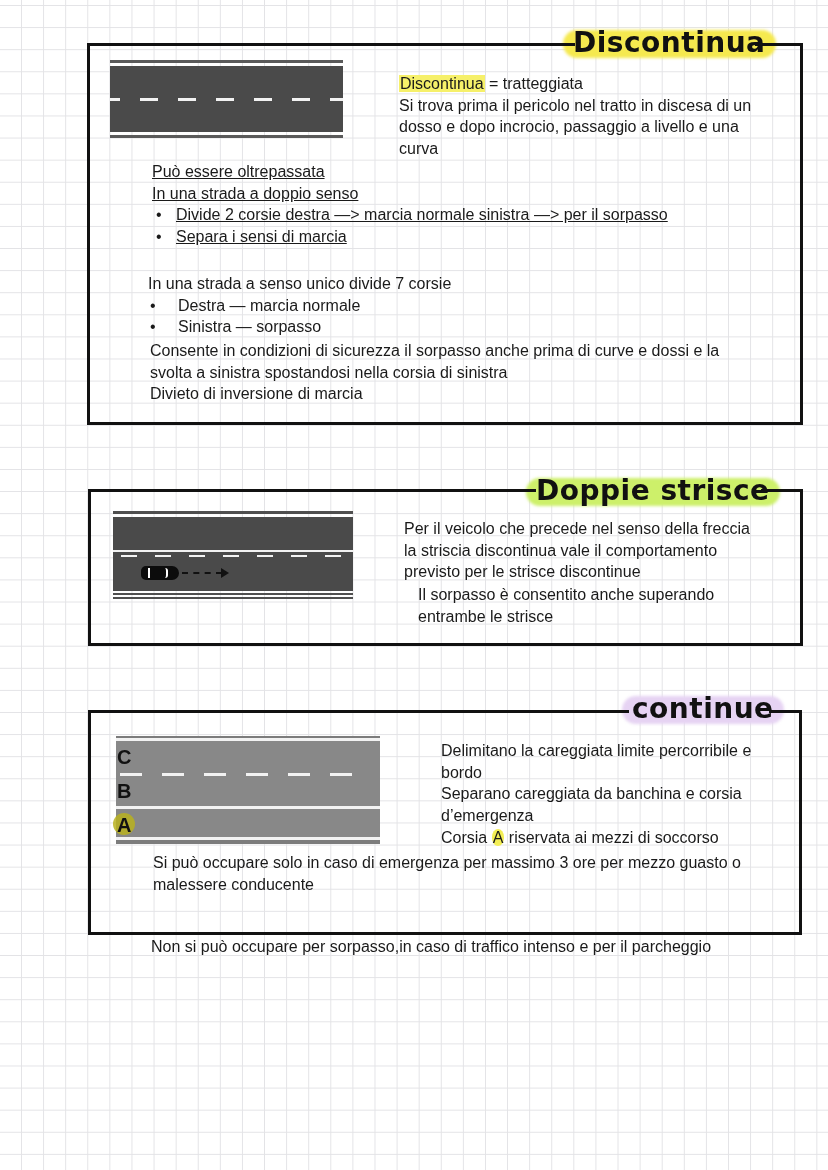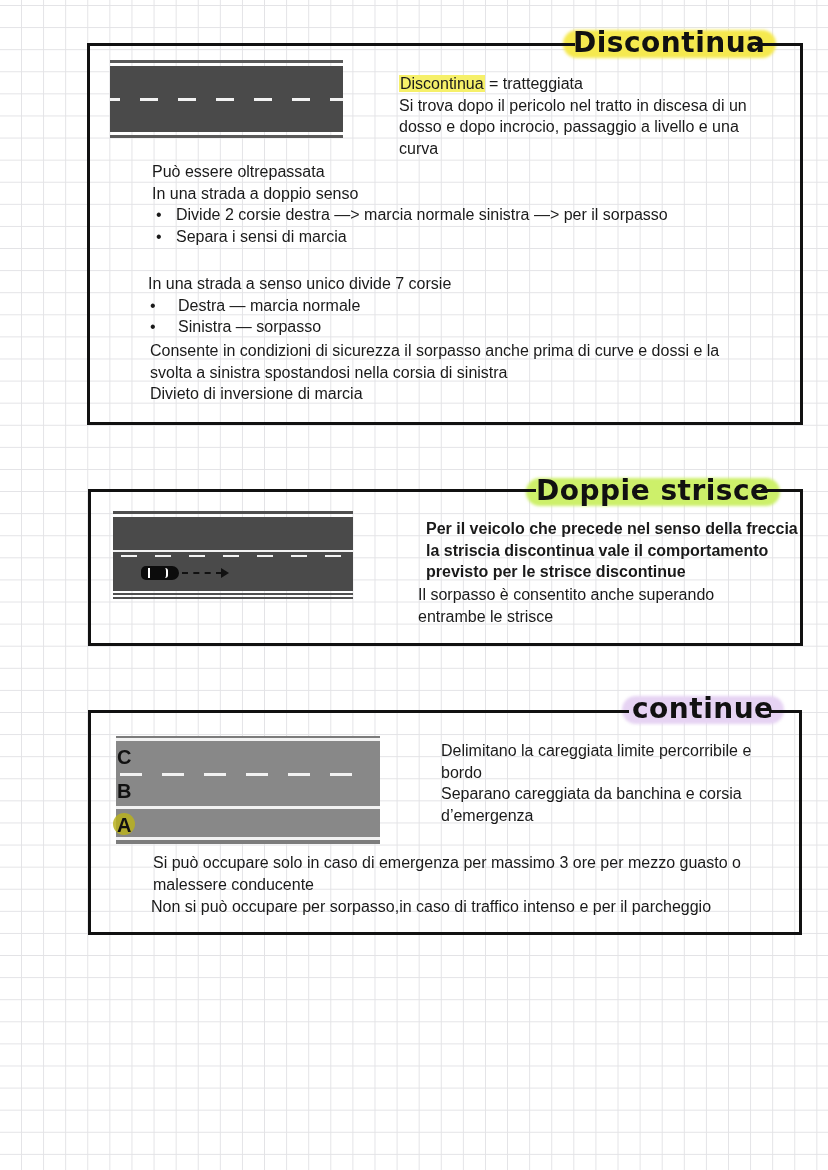--- a/index.html
+++ b/index.html
@@ -66,26 +66,26 @@
 
 <div class="road" style="left:110px; top:60px; width:233px; height:78px;">
   <div class="edge" style="top:0; height:3px; background:#5a5a5a;"></div>
   <div class="edge" style="top:6px; height:66px; background:#4a4a4a;"></div>
   <div class="dash" style="top:38px; background-position:-8px 0;"></div>
   <div class="edge" style="top:75px; height:3px; background:#5a5a5a;"></div>
 </div>
 
 <div class="txt" style="left:361px; top:73px;">
   <div><span class="mark">Discontinua</span><span> = tratteggiata</span></div>
-  <div>Si trova dopo il pericolo nel tratto in discesa di un</div>
+  <div>Si trova prima il pericolo nel tratto in discesa di un</div>
   <div>dosso e dopo incrocio, passaggio a livello e una</div>
   <div>curva</div>
 </div>
 
-<div class="txt" style="left:114px; top:161px;">
+<div class="txt" style="left:114px; top:161px;text-decoration:underline;">
   <div>Può essere oltrepassata</div>
   <div>In una strada a doppio senso</div>
   <div><span class="bullet">•</span><span>Divide 2 corsie destra —&gt; marcia normale sinistra —&gt; per il sorpasso</span></div>
   <div><span class="bullet">•</span><span>Separa i sensi di marcia</span></div>
 </div>
 
 <div class="txt" style="left:110px; top:273px;">
   <div>In una strada a senso unico divide 7 corsie</div>
   <div><span class="bullet2">•</span><span>Destra — marcia normale</span></div>
   <div><span class="bullet2">•</span><span>Sinistra — sorpasso</span></div>
@@ -115,21 +115,21 @@
   <div style="position:absolute; left:28px; top:55px; width:38px; height:14px; background:#0c0c0c; border-radius:5px 7px 7px 5px;">
     <div style="position:absolute; left:7px; top:2px; width:2px; height:10px; background:#fff;"></div>
     <div style="position:absolute; left:24px; top:2px; width:3px; height:10px; border-right:2px solid #fff; border-radius:0 6px 6px 0; box-sizing:border-box;"></div>
   </div>
   <div style="position:absolute; left:69px; top:61px; width:40px; height:0; border-top:2px dashed #111;"></div>
   <div style="position:absolute; left:108px; top:57px; width:0; height:0; border-left:8px solid #111; border-top:5px solid transparent; border-bottom:5px solid transparent;"></div>
   <div class="edge" style="top:82px; height:2px; background:#4f4f4f;"></div>
   <div class="edge" style="top:86px; height:2px; background:#4f4f4f;"></div>
 </div>
 
-<div class="txt" style="left:388px; top:518px;font-weight:bold;">
+<div class="txt" style="left:366px; top:518px;">
   <div>Per il veicolo che precede nel senso della freccia</div>
   <div>la striscia discontinua vale il comportamento</div>
   <div>previsto per le strisce discontinue</div>
 </div>
 <div class="txt" style="left:380px; top:584px;">
   <div>Il sorpasso è consentito anche superando</div>
   <div>entrambe le strisce</div>
 </div>
 
 <div class="box" style="left:88px; top:710px; width:714px; height:225px;">
@@ -153,21 +153,22 @@
   <div class="lane-label" style="left:1px; top:44px;">B</div>
   <div style="position:absolute; left:-3px; top:77px; width:22px; height:22px; border-radius:50%; background:#b9b21e; opacity:0.85;"></div>
   <div class="lane-label" style="left:1px; top:78px;">A</div>
 </div>
 
 <div class="txt" style="left:403px; top:740px;">
   <div>Delimitano la careggiata limite percorribile e</div>
   <div>bordo</div>
   <div>Separano careggiata da banchina e corsia</div>
   <div>d’emergenza</div>
+  <div><span>Corsia </span><span class="mark-round">A</span><span> riservata ai mezzi di soccorso</span></div>
 </div>
 
 <div class="txt" style="left:115px; top:852px;">
   <div>Si può occupare solo in caso di emergenza per massimo 3 ore per mezzo guasto o</div>
   <div>malessere conducente</div>
 </div>
-<div class="txt" style="left:113px; top:896px;">
+<div class="txt" style="left:113px; top:936px;">
   <div>Non si può occupare per sorpasso,in caso di traffico intenso e per il parcheggio</div>
 </div>
 
 </body></html>

